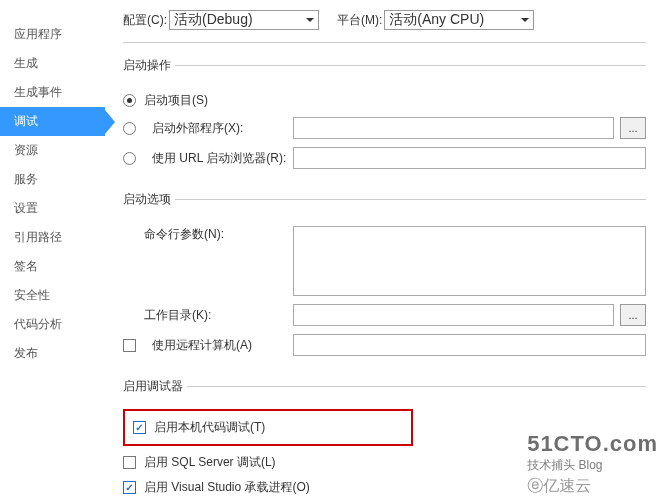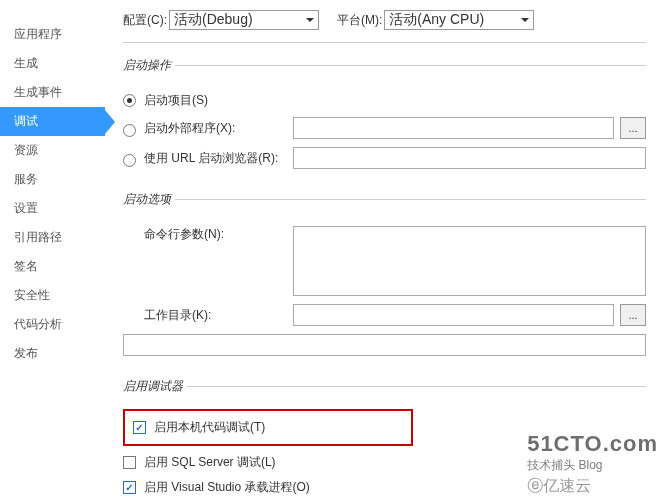--- a/index.html
+++ b/index.html
@@ -71,21 +71,20 @@
 fieldset {
   border: none;
   border-top: 1px solid #ccc;
   margin-top: 14px;
   padding-top: 10px;
 }
 legend {
   padding: 0 4px 0 0;
   color: #333;
   font-size: 12px;
-  font-style: italic;
 }
 .row {
   display: flex;
   align-items: center;
   margin: 8px 0;
 }
 .radio, .check {
   width: 13px; height: 13px;
   border: 1px solid #777;
   margin-right: 8px;
@@ -102,21 +101,21 @@
   border-radius: 50%;
 }
 .check.checked::after {
   content: "✓";
   font-size: 10px;
   color: #2a6bbf;
   font-weight: bold;
   line-height: 1;
 }
 .check.blue { border-color: #2a6bbf; }
-.label-col { width: 170px; display: flex; align-items: flex-end; }
+.label-col { width: 170px; display: flex; align-items: center; gap: 8px; }
 .input-text {
   border: 1px solid #aaa;
   height: 22px;
   background: #fff;
   flex: 1;
 }
 .input-multi {
   border: 1px solid #aaa;
   background: #fff;
   flex: 1;
@@ -219,20 +218,24 @@
       <div class="row">
         <span class="label-col" style="padding-left:21px">
           <span>工作目录(K):</span>
         </span>
         <div class="input-text"></div>
         <div class="btn-small">
             <span>...</span>
           </div>
       </div>
       <div class="row">
+        <span class="label-col">
+          <span class="check"></span>
+          <span>使用远程计算机(A)</span>
+        </span>
         <div class="input-text"></div>
       </div>
     </fieldset>
 
     <fieldset>
       <legend>启用调试器</legend>
       <div class="highlight-box">
         <div class="row" style="margin:2px 0">
           <span class="check blue checked"></span>
           <span>启用本机代码调试(T)</span>

